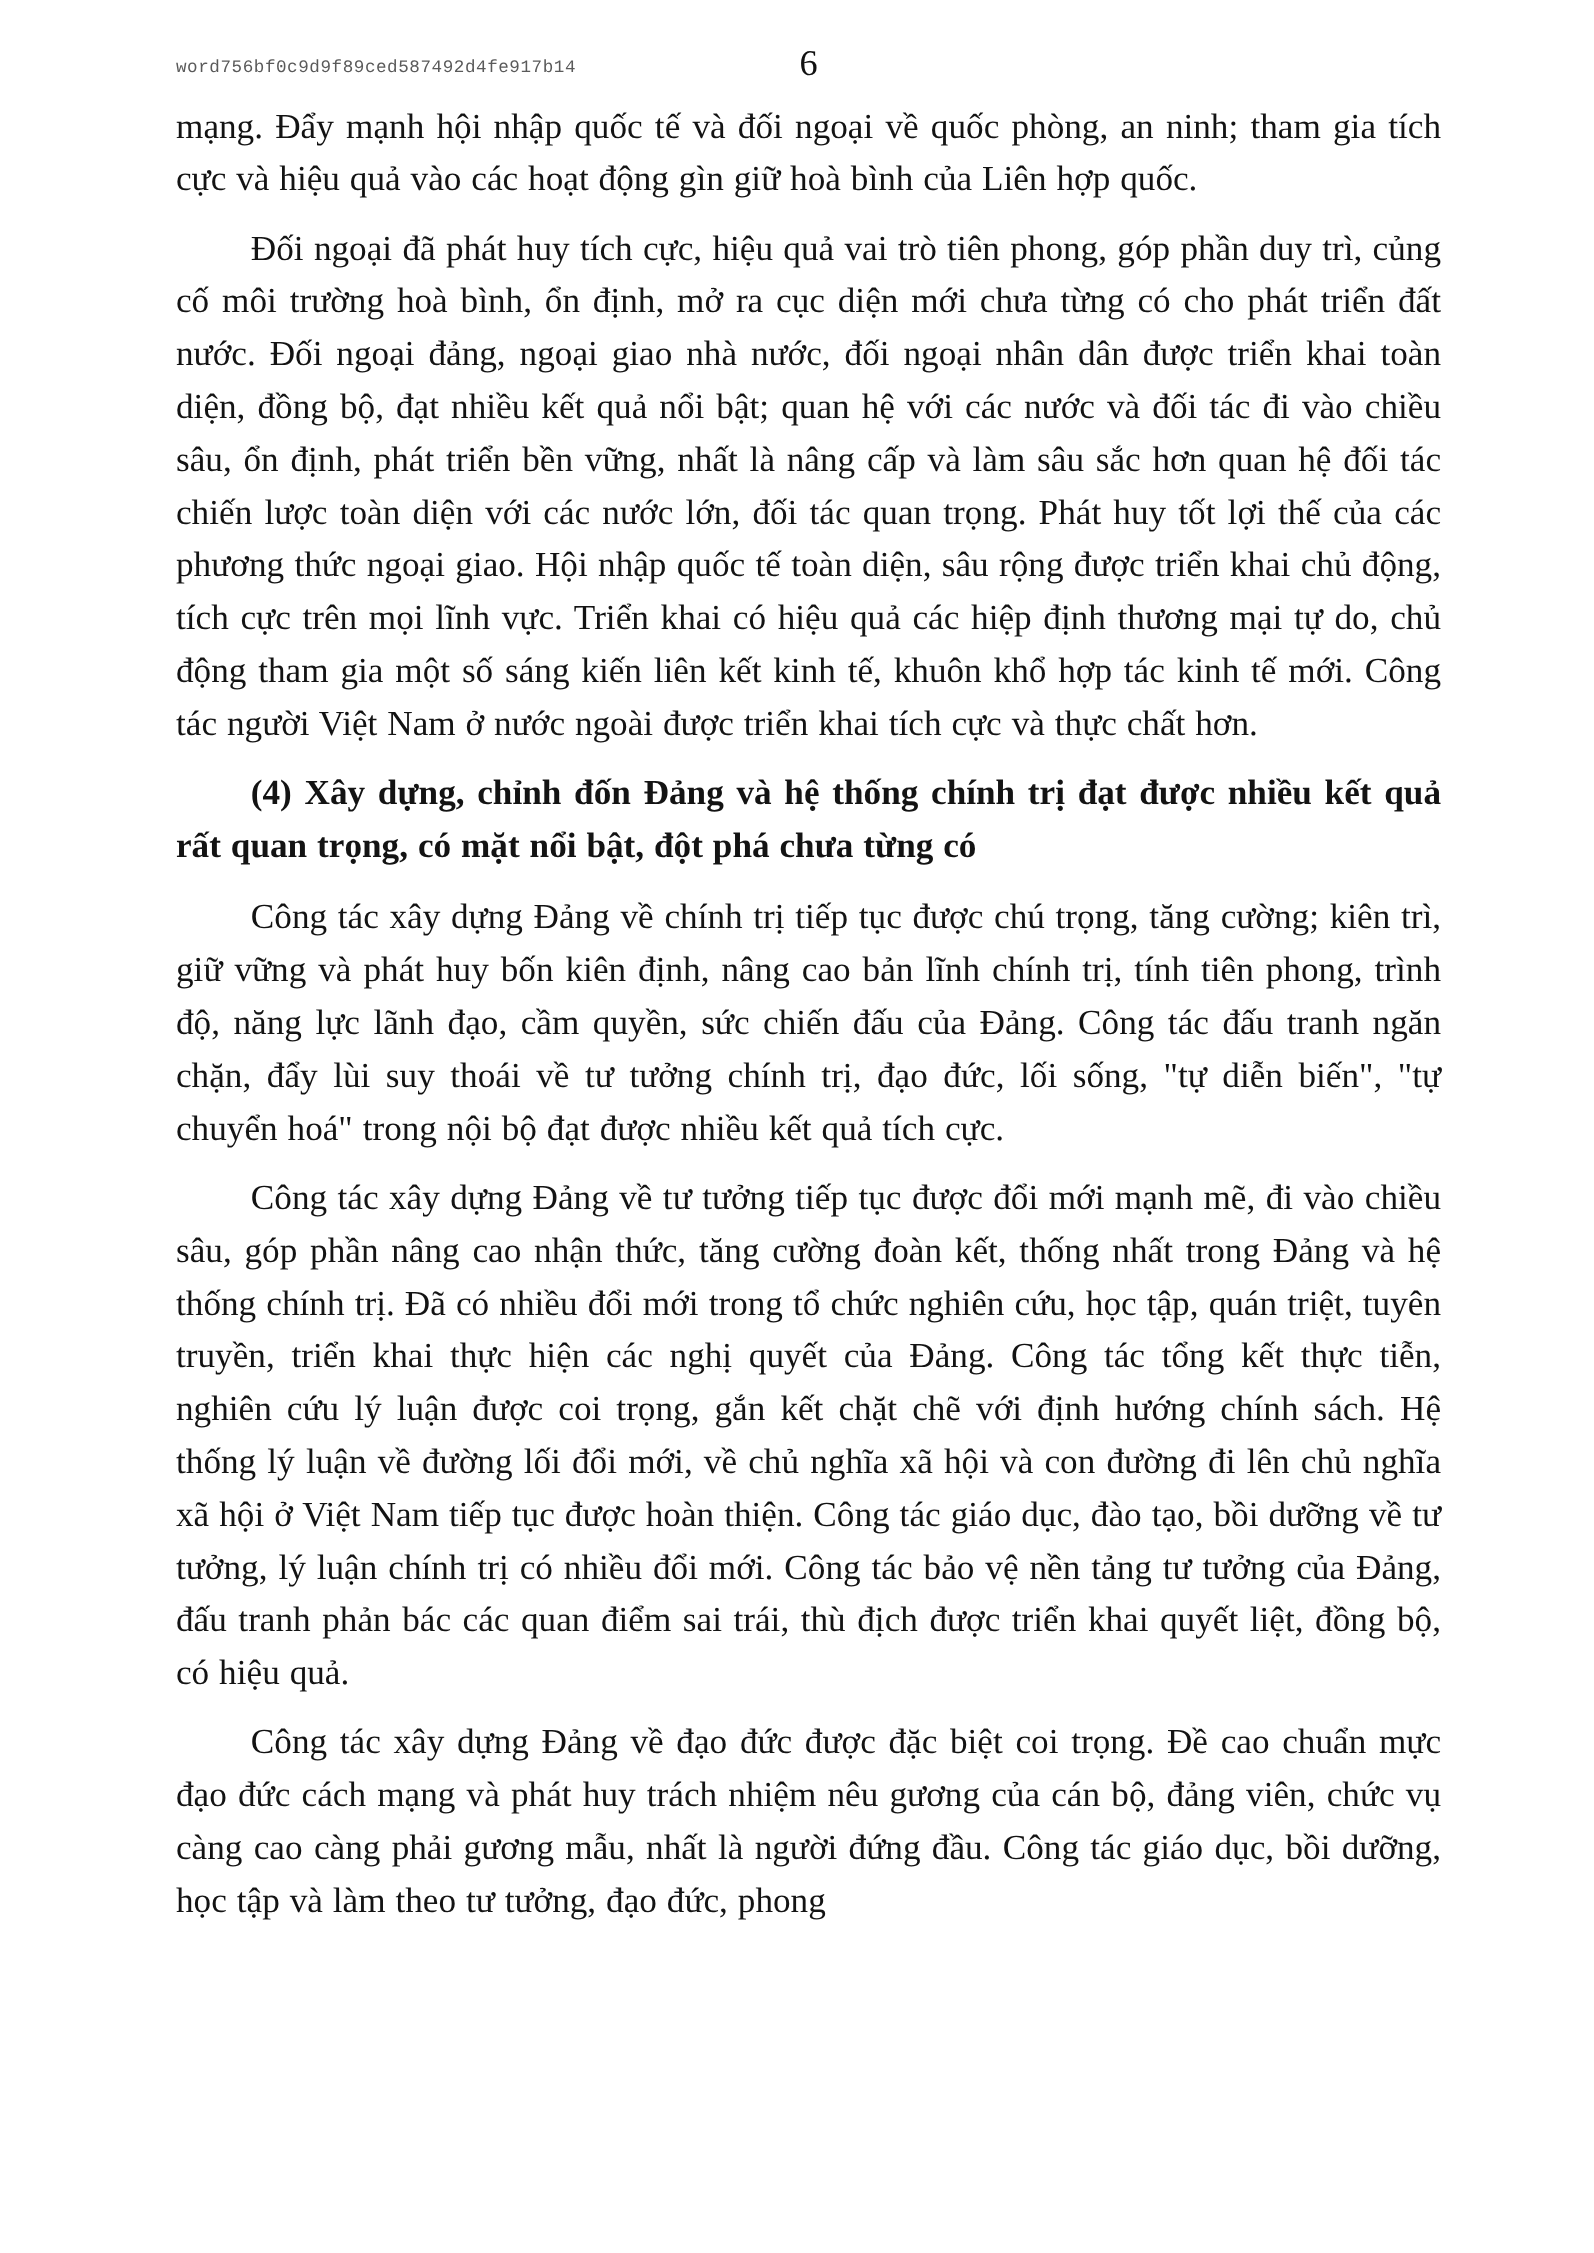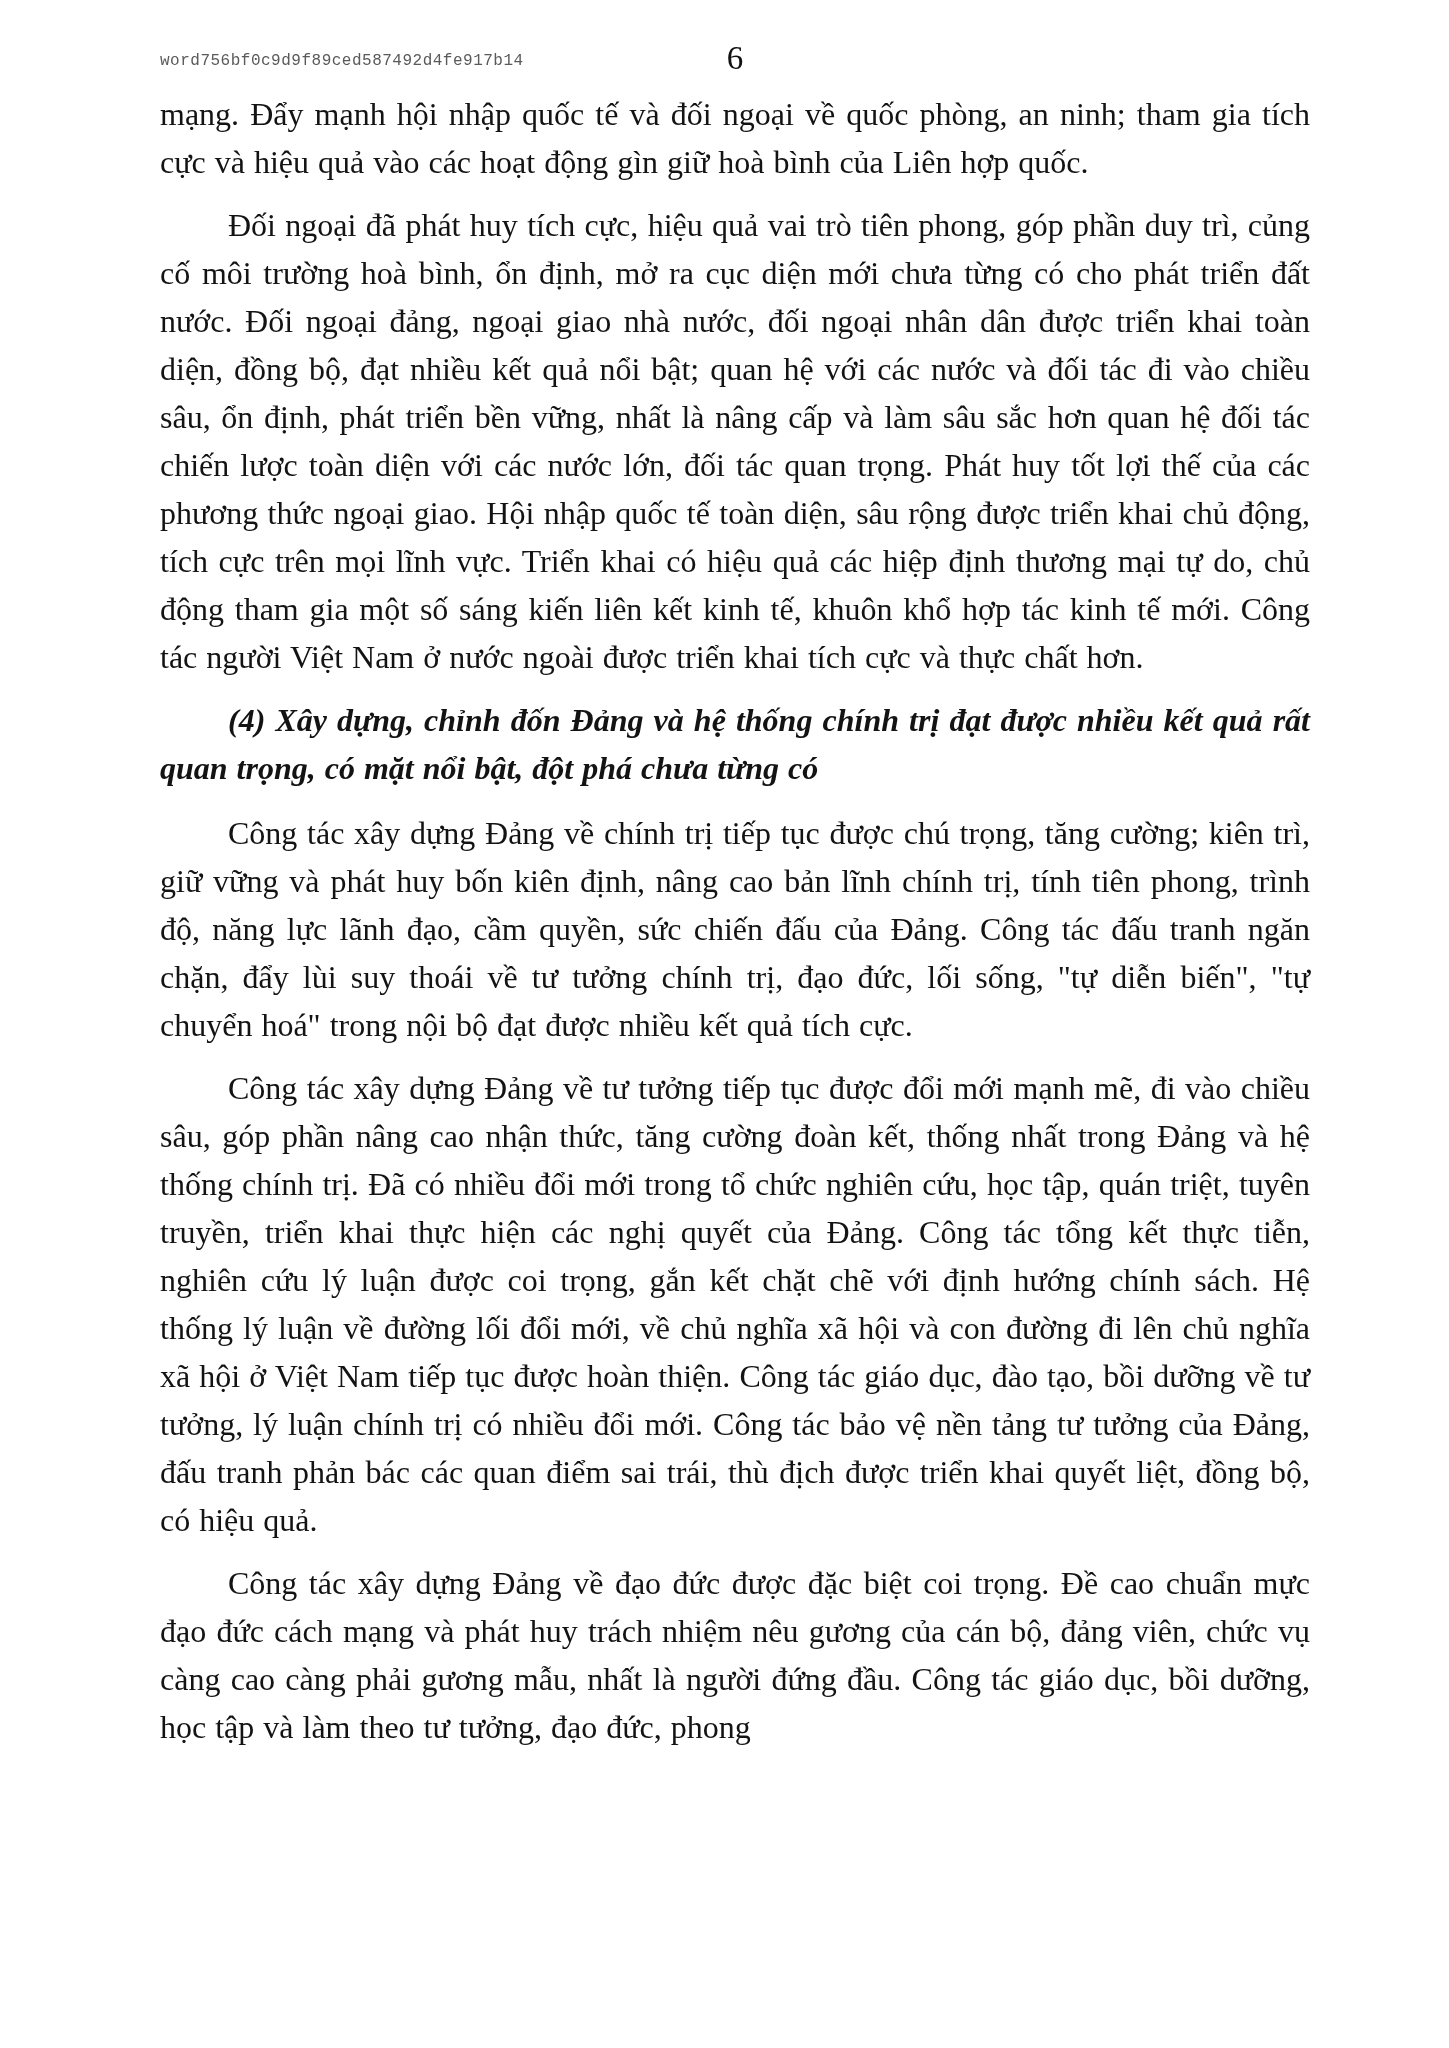--- a/index.html
+++ b/index.html
@@ -48,21 +48,20 @@
     font-size: 32px;
     line-height: 48px;
     text-align: justify;
     text-indent: 68px;
     margin-bottom: 15px;
     word-spacing: 1px;
   }
   .content p.no-indent { text-indent: 0; }
   .content p.heading {
     font-weight: bold;
-    font-style: italic;
     margin-top: 6px;
     margin-bottom: 17px;
   }
   .content p:last-child { margin-bottom: 0; }
 </style>
 </head>
 <body>
 
 <div class="page">
   <div class="page-header">

